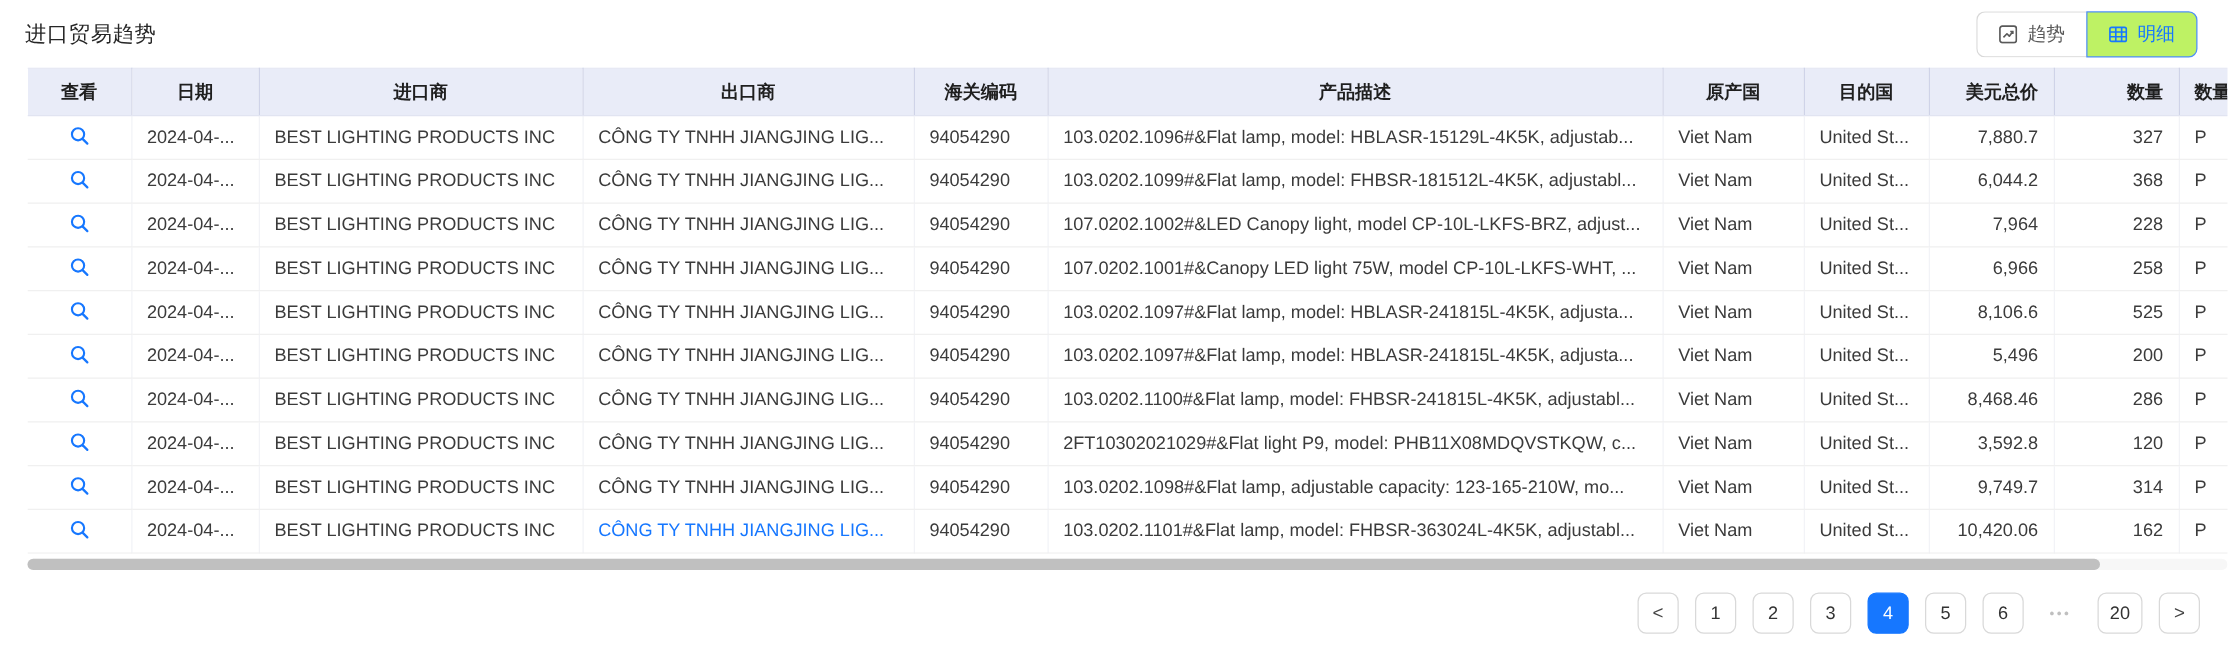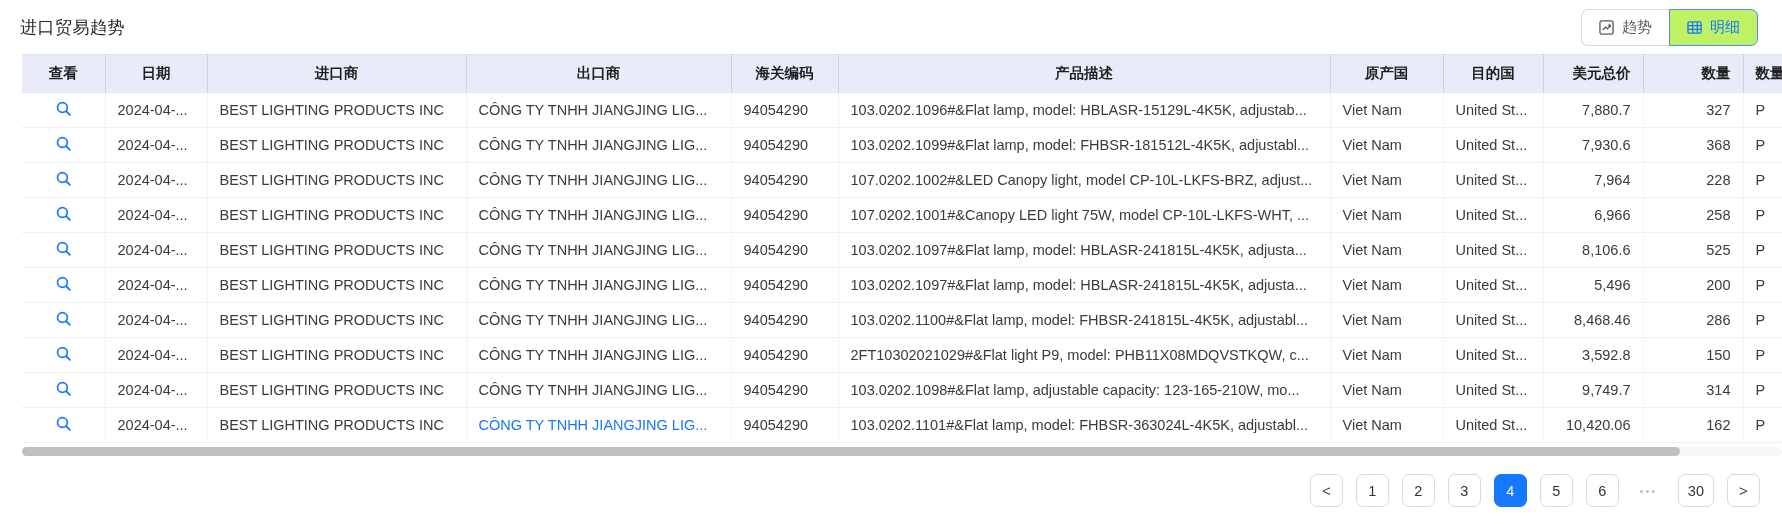--- a/index.html
+++ b/index.html
@@ -128,21 +128,21 @@
                 <line x1="10.6" y1="10.6" x2="14" y2="14" stroke="#1677ff" stroke-width="1.7" stroke-linecap="round"></line>
               </svg>
             </span></td>
           <td class="">2024-04-...</td>
           <td class="">BEST LIGHTING PRODUCTS INC</td>
           <td class="">CÔNG TY TNHH JIANGJING LIG...</td>
           <td class="">94054290</td>
           <td class="">103.0202.1099#&amp;Flat lamp, model: FHBSR-181512L-4K5K, adjustabl...</td>
           <td class="">Viet Nam</td>
           <td class="">United St...</td>
-          <td class="al-r">7,930.6</td>
+          <td class="al-r">6,044.2</td>
           <td class="al-r">368</td>
           <td class="">P</td>
         </tr>
         <tr>
           <td class="al-c"><span class="mag-btn">
               <svg width="17" height="17" viewBox="0 0 16 16">
                 <circle cx="7" cy="7" r="4.6" fill="none" stroke="#1677ff" stroke-width="1.6"></circle>
                 <line x1="10.6" y1="10.6" x2="14" y2="14" stroke="#1677ff" stroke-width="1.7" stroke-linecap="round"></line>
               </svg>
             </span></td>
@@ -237,21 +237,21 @@
               </svg>
             </span></td>
           <td class="">2024-04-...</td>
           <td class="">BEST LIGHTING PRODUCTS INC</td>
           <td class="">CÔNG TY TNHH JIANGJING LIG...</td>
           <td class="">94054290</td>
           <td class="">2FT10302021029#&amp;Flat light P9, model: PHB11X08MDQVSTKQW, c...</td>
           <td class="">Viet Nam</td>
           <td class="">United St...</td>
           <td class="al-r">3,592.8</td>
-          <td class="al-r">150</td>
+          <td class="al-r">120</td>
           <td class="">P</td>
         </tr>
         <tr>
           <td class="al-c"><span class="mag-btn">
               <svg width="17" height="17" viewBox="0 0 16 16">
                 <circle cx="7" cy="7" r="4.6" fill="none" stroke="#1677ff" stroke-width="1.6"></circle>
                 <line x1="10.6" y1="10.6" x2="14" y2="14" stroke="#1677ff" stroke-width="1.7" stroke-linecap="round"></line>
               </svg>
             </span></td>
           <td class="">2024-04-...</td>
@@ -295,17 +295,17 @@
     <button class="pg-btn arrow">
       <span>&lt;</span>
     </button>
     <button class="pg-btn">1</button>
     <button class="pg-btn">2</button>
     <button class="pg-btn">3</button>
     <button class="pg-btn active">4</button>
     <button class="pg-btn">5</button>
     <button class="pg-btn">6</button>
     <span class="pg-ellipsis">•••</span>
-    <button class="pg-btn">30</button>
+    <button class="pg-btn">20</button>
     <button class="pg-btn arrow">
       <span>&gt;</span>
     </button>
   </div>
 
 </body></html>

